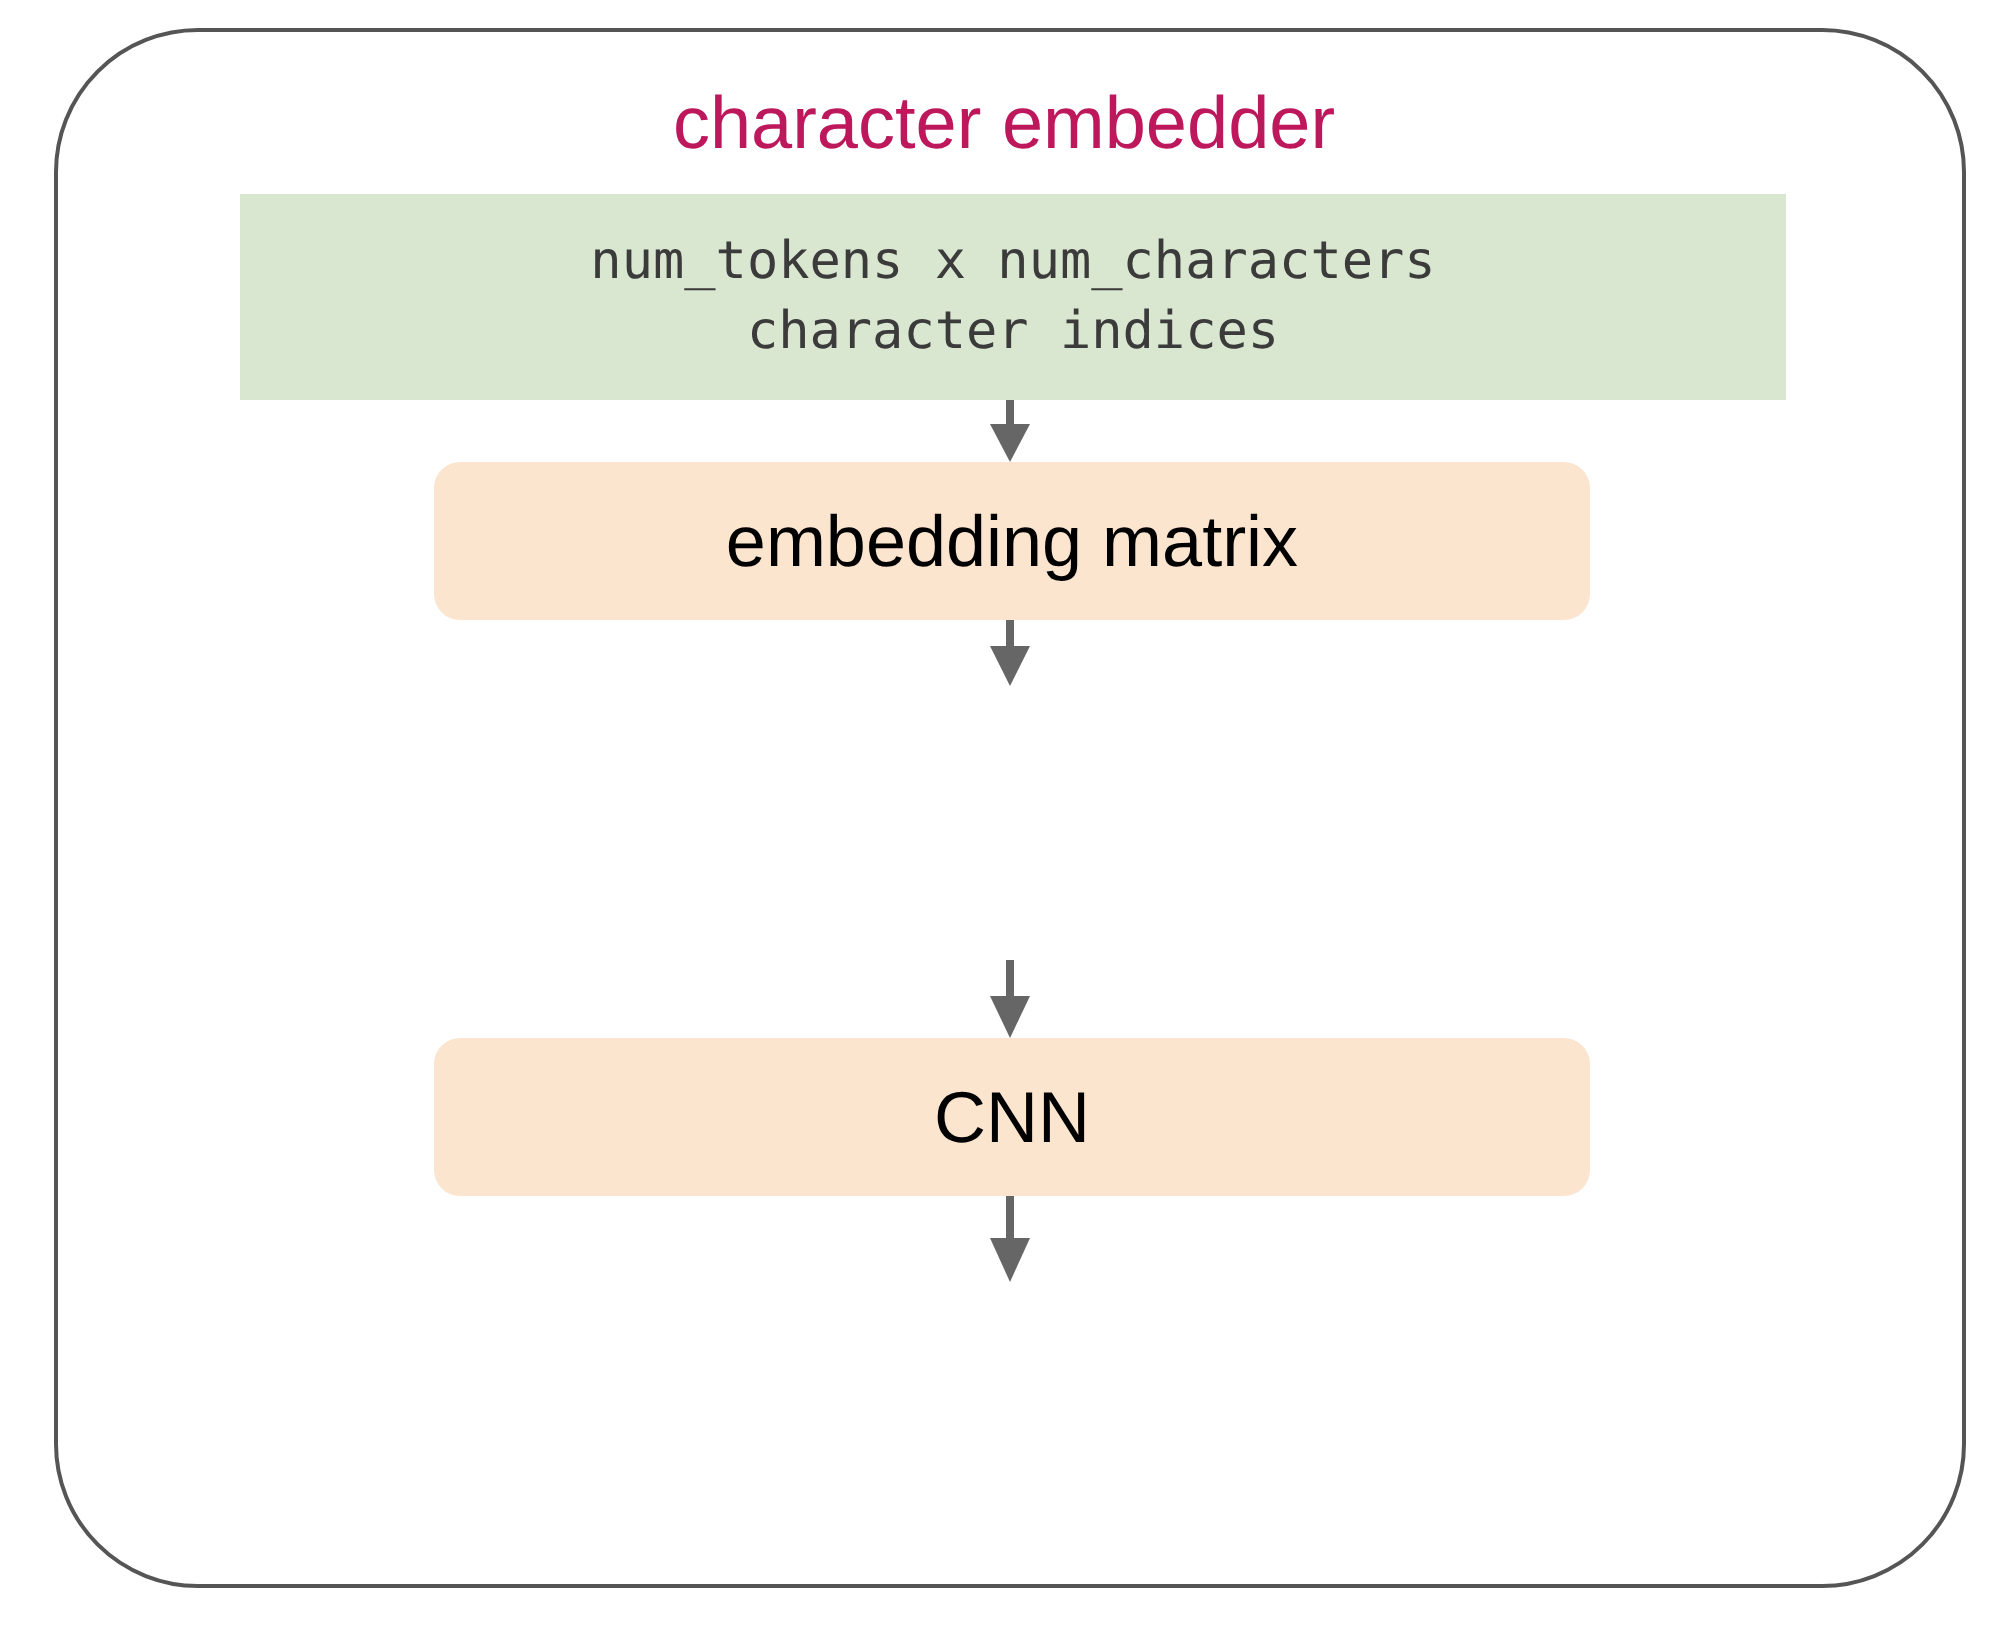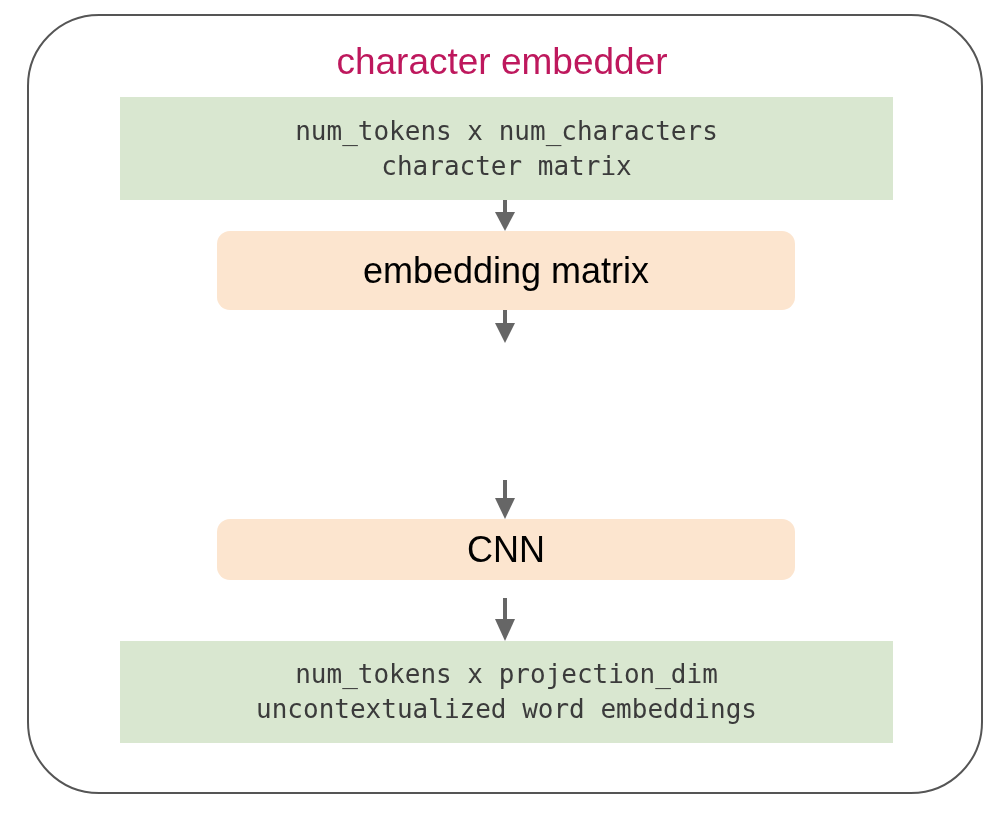--- a/index.html
+++ b/index.html
@@ -94,21 +94,21 @@
   }
   .op-box .box-text {
     font-family: "Liberation Sans", sans-serif;
     font-size: 36px;
     line-height: 42px;
     color: #000000;
     text-align: center;
   }
 
   #op-0 { top: 231px; height: 79px; }
-  #op-1 { top: 519px; height: 61px; }
+  #op-1 { top: 519px; height: 79px; }
 
   
   .arrow {
     position: absolute;
     left: 494px;
     width: 22px;
   }
   .arrow svg { display: block; }
 
   #arrow-0 { top: 200px; height: 31px; }
@@ -120,21 +120,21 @@
 <body>
 
 <div id="canvas">
 
   <div class="outer-frame"></div>
 
   <div class="diagram-title">character embedder</div>
 
   <div class="tensor-box" id="tensor-0">
     <div class="box-text">num_tokens x num_characters
-character matrix</div>
+character indices</div>
   </div>
 
   <div class="arrow" id="arrow-0">
     <svg width="22" height="31" viewBox="0 0 22 31" xmlns="http://www.w3.org/2000/svg">
       <rect x="9" y="0" width="4" height="13" fill="#666666"></rect>
       <polygon points="1,12 21,12 11,31" fill="#666666"></polygon>
     </svg>
   </div>
 
   <div class="op-box" id="op-0">
@@ -160,18 +160,14 @@
     <div class="box-text">CNN</div>
   </div>
 
   <div class="arrow" id="arrow-3">
     <svg width="22" height="43" viewBox="0 0 22 43" xmlns="http://www.w3.org/2000/svg">
       <rect x="9" y="0" width="4" height="22" fill="#666666"></rect>
       <polygon points="1,21 21,21 11,43" fill="#666666"></polygon>
     </svg>
   </div>
 
-  <div class="tensor-box" id="tensor-2">
-    <div class="box-text">num_tokens x projection_dim
-uncontextualized word embeddings</div>
-  </div>
 
 </div>
 
 </body></html>

